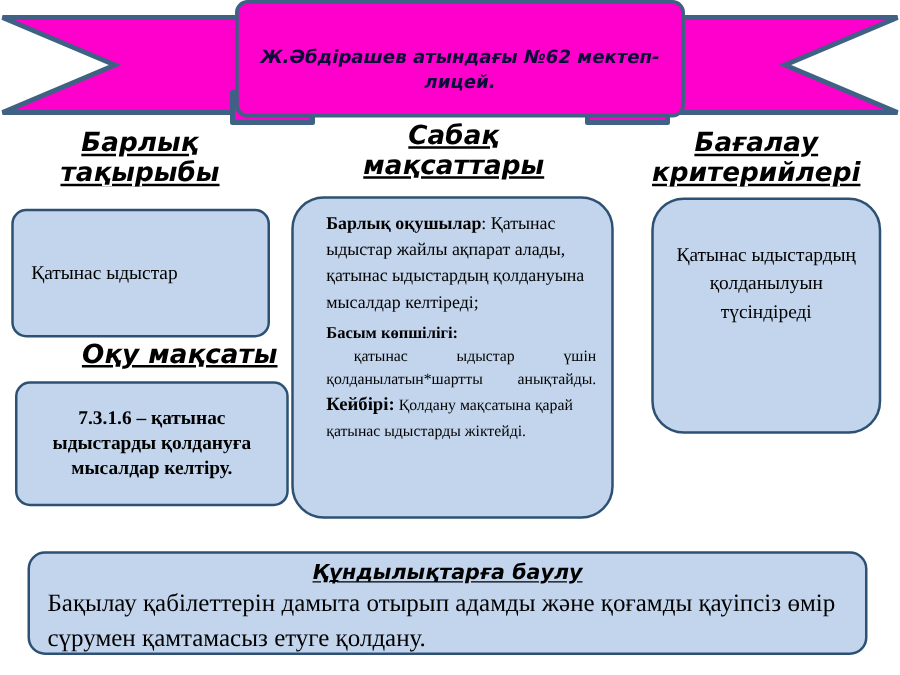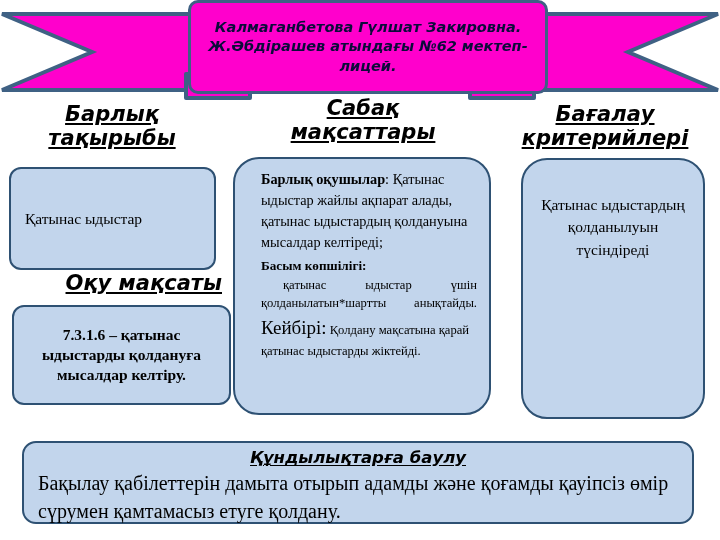--- a/index.html
+++ b/index.html
@@ -123,21 +123,21 @@
   }
 
   #box-objectives {
     left: 233px; top: 157px; width: 258px; height: 258px;
     border-radius: 26px;
     justify-content: flex-start;
     padding: 10px 12px 8px 26px;
   }
 
   #box-criteria {
-    left: 521px; top: 158px; width: 184px; height: 261px;
+    left: 521px; top: 158px; width: 184px; height: 189px;
     border-radius: 26px;
     align-items: center;
     justify-content: flex-start;
     padding: 34px 10px 10px 10px;
   }
   #box-criteria .txt {
     font-size: 15.5px; color: #000; text-align: center; line-height: 1.45;
   }
 
   #box-values {
@@ -169,21 +169,21 @@
     text-align: justify;
     text-align-last: justify;
     text-indent: 22px;
     margin-bottom: 2px;
   }
   .obj-some {
     font-size: 12.6px;
     color: #000;
     line-height: 1.45;
   }
-  .obj-some b { font-weight: normal; font-size: 19px; }
+  .obj-some b { font-weight: bold; font-size: 15px; }
 
   
   .values-title {
     font-family: "DejaVu Sans", sans-serif;
     font-style: italic;
     font-weight: bold;
     font-size: 16.5px;
     color: #000;
     text-align: center;
     text-decoration: underline;
@@ -207,21 +207,21 @@
 
       <path d="M2,2 L360,2 L360,78 L2,78 L92,40 Z" fill="#FF00CC" stroke="#3F6184" stroke-width="4" stroke-linejoin="miter"></path>
 
       <path d="M718,2 L360,2 L360,78 L718,78 L628,40 Z" fill="#FF00CC" stroke="#3F6184" stroke-width="4" stroke-linejoin="miter"></path>
 
       <path d="M186,62 L186,86 L250,86 L250,62 Z" fill="#FF00CC" stroke="#3F6184" stroke-width="4" stroke-linejoin="round"></path>
       <path d="M470,62 L470,86 L534,86 L534,62 Z" fill="#FF00CC" stroke="#3F6184" stroke-width="4" stroke-linejoin="round"></path>
     </svg>
     <div class="ribbon-label">
       <div class="ribbon-text">
-        <span>Калмаганбетова Гүлшат Закировна.</span><br>
+        <br>
         <span>Ж.Әбдірашев атындағы №62 мектеп-лицей.</span>
       </div>
     </div>
   </div>
 
   <div class="col-head" id="head-left">Барлық тақырыбы</div>
   <div class="col-head" id="head-mid">Сабақ мақсаттары</div>
   <div class="col-head" id="head-right">Бағалау критерийлері</div>
 
   <div class="box" id="box-topic">

